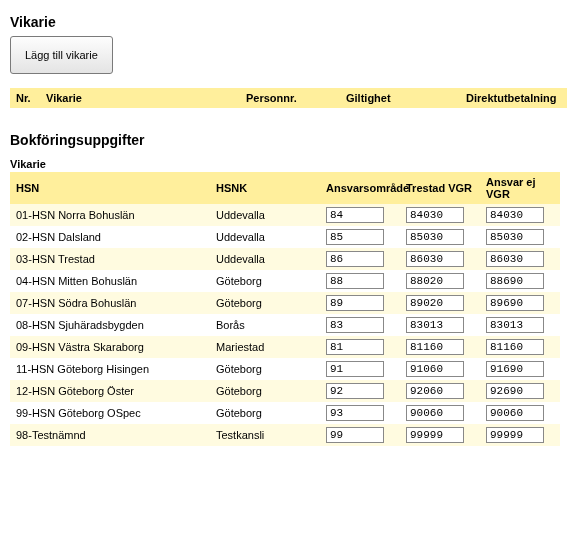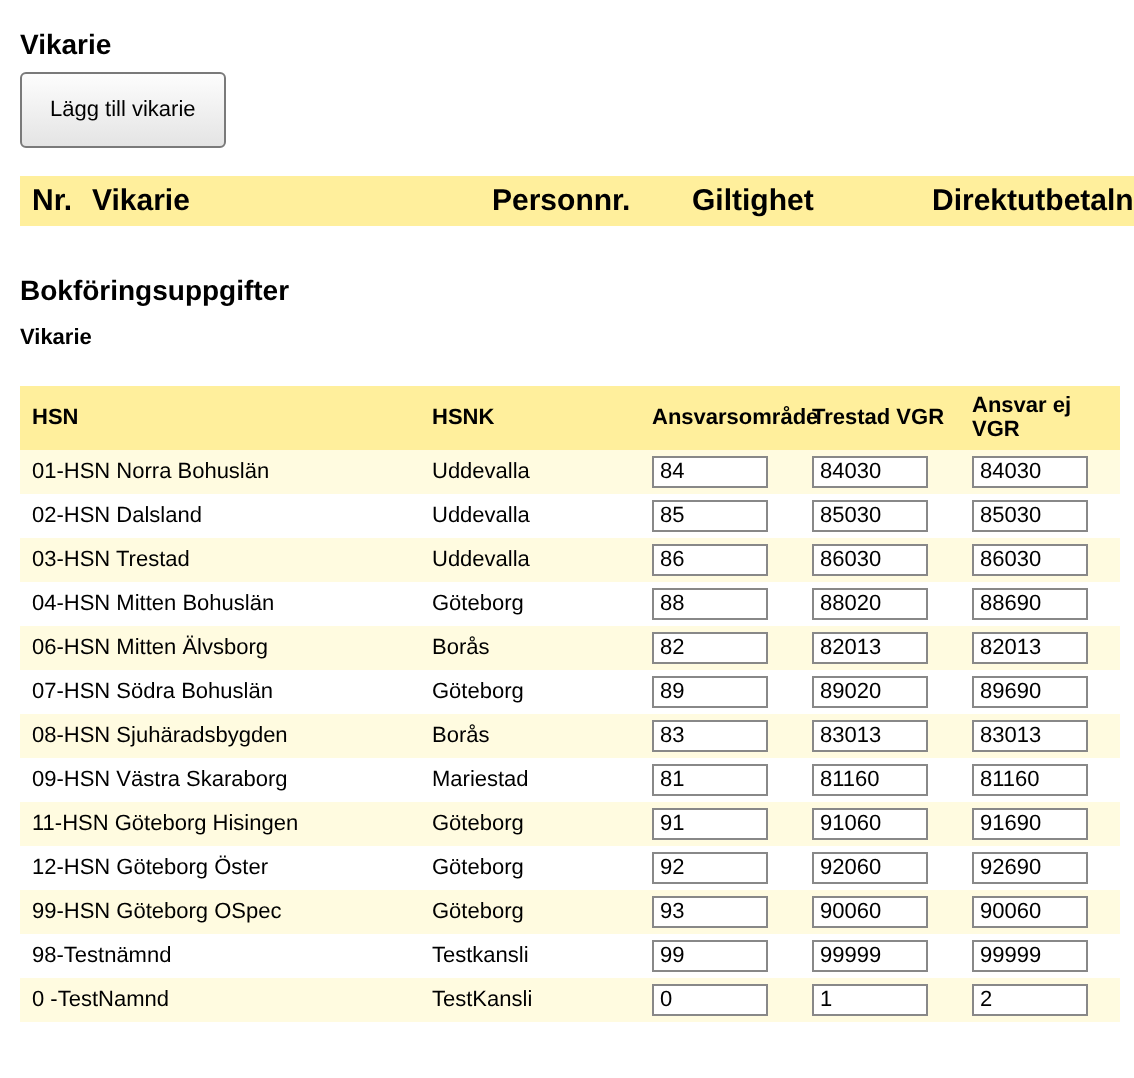--- a/index.html
+++ b/index.html
@@ -28,34 +28,34 @@
   }
   .tbl {
     width: 100%;
     border-collapse: collapse;
     table-layout: fixed;
     margin-top: 14px;
   }
   .tbl th {
     text-align: left;
     font-weight: bold;
-    font-size: 15px;
+    font-size: 11px;
     padding: 4px 6px;
     background: #ffef9c;
   }
   .sublabel {
     font-size: 11px;
     font-weight: bold;
     margin: 10px 0 0 0;
   }
   .data-table {
     width: 100%;
     border-collapse: collapse;
     table-layout: fixed;
-    margin-top: 18px;
+    margin-top: 2px;
   }
   .data-table th {
     text-align: left;
     font-weight: bold;
     font-size: 11px;
     padding: 4px 6px;
     background: #ffef9c;
   }
   .data-table td {
     font-size: 11px;
@@ -63,21 +63,21 @@
     vertical-align: middle;
   }
   .data-table tbody tr:nth-child(odd) td {
     background: #fffbe0;
   }
   .data-table tbody tr:nth-child(even) td {
     background: #ffffff;
   }
   .data-table input[type="text"] {
     width: 58px;
-    font-family: Liberation Sans, sans-serif;
+    font-family: Liberation Mono, monospace;
     font-size: 11px;
     padding: 1px 3px;
     border: 1px solid #888;
   }
   .col-hsn   { width: 200px; }
   .col-hsnk  { width: 110px; }
   .col-a     { width: 80px; }
   .col-b     { width: 80px; }
   .col-c     { width: 80px; }
   .vik-nr    { width: 30px; }
@@ -158,27 +158,20 @@
         <td><input type="text" value="86030" style=""></td>
       </tr>
       <tr>
         <td>04-HSN Mitten Bohuslän</td>
         <td>Göteborg</td>
         <td><input type="text" value="88" style=""></td>
         <td><input type="text" value="88020" style=""></td>
         <td><input type="text" value="88690" style=""></td>
       </tr>
       <tr>
-        <td>06-HSN Mitten Älvsborg</td>
-        <td>Borås</td>
-        <td><input type="text" value="82" style=""></td>
-        <td><input type="text" value="82013" style=""></td>
-        <td><input type="text" value="82013" style=""></td>
-      </tr>
-      <tr>
         <td>07-HSN Södra Bohuslän</td>
         <td>Göteborg</td>
         <td><input type="text" value="89" style=""></td>
         <td><input type="text" value="89020" style=""></td>
         <td><input type="text" value="89690" style=""></td>
       </tr>
       <tr>
         <td>08-HSN Sjuhäradsbygden</td>
         <td>Borås</td>
         <td><input type="text" value="83" style=""></td>
@@ -213,24 +206,17 @@
         <td><input type="text" value="90060" style=""></td>
         <td><input type="text" value="90060" style=""></td>
       </tr>
       <tr>
         <td>98-Testnämnd</td>
         <td>Testkansli</td>
         <td><input type="text" value="99" style=""></td>
         <td><input type="text" value="99999" style=""></td>
         <td><input type="text" value="99999" style=""></td>
       </tr>
-      <tr>
-        <td>0 -TestNamnd</td>
-        <td>TestKansli</td>
-        <td><input type="text" value="0" style=""></td>
-        <td><input type="text" value="1" style=""></td>
-        <td><input type="text" value="2" style=""></td>
-      </tr>
     </tbody>
 </table>
 
 
 
 
 </body></html>

